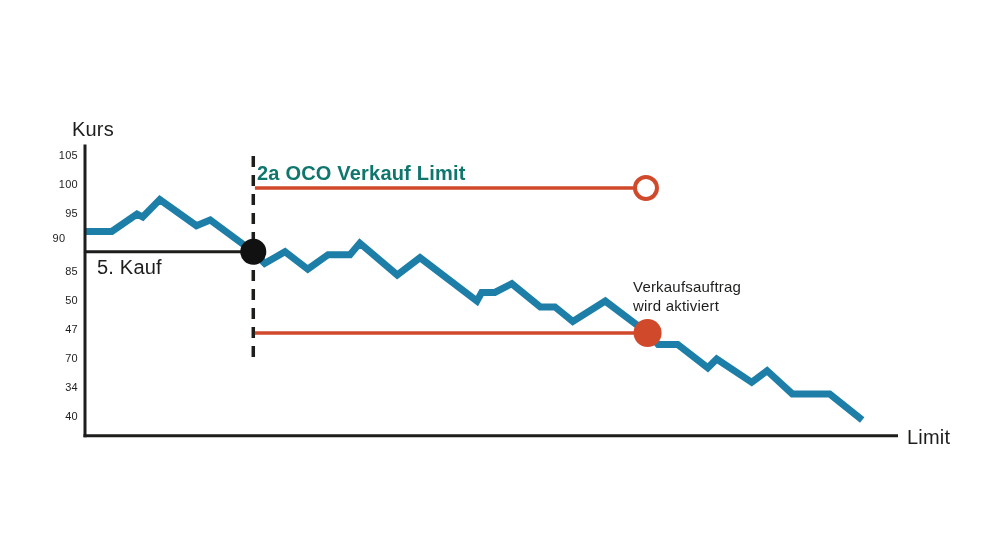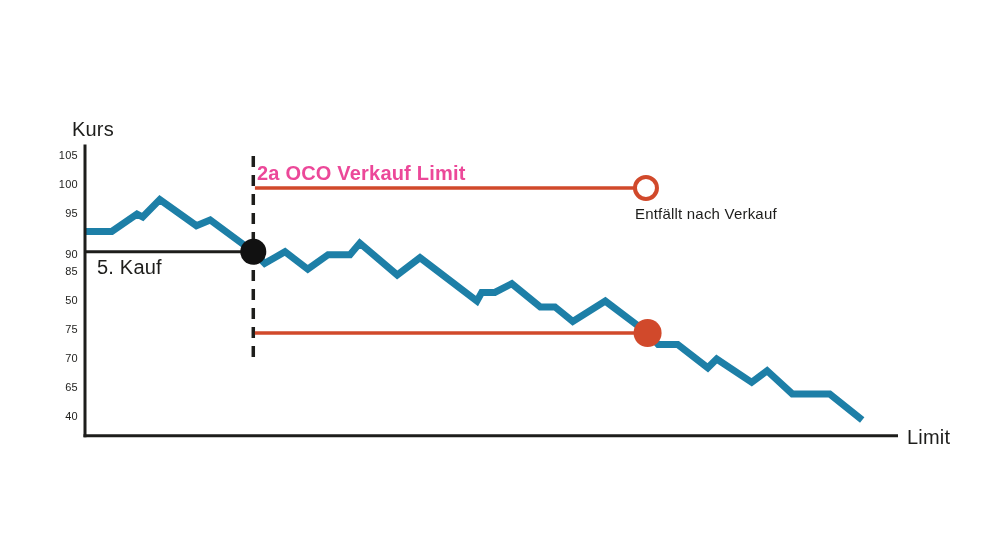--- a/index.html
+++ b/index.html
@@ -1,21 +1,21 @@
 <!DOCTYPE html>
 <html><head>
 <meta charset="utf-8">
 <style>
   * { margin: 0; padding: 0; box-sizing: border-box; }
   html, body { width: 984px; height: 560px; background: #ffffff; }
   body { font-family: "Liberation Sans", sans-serif; position: relative; overflow: hidden; }
   .stage { position: absolute; left: 0; top: 0; width: 984px; height: 560px; }
   .stage svg { position: absolute; left: 0; top: 0; }
   .lbl { position: absolute; color: #1d1d1b; font-size: 20px; white-space: nowrap; letter-spacing: 0.2px; }
-  .lbl.red { color: #ec4899; font-weight: bold; }
+  .lbl.red { color: #0f766e; font-weight: bold; }
   .ticks { position: absolute; left: 40px; top: 0; width: 38px; height: 560px; }
   .ytick { position: absolute; left: 0; width: 38px; text-align: right; font-size: 11px; color: #1d1d1b; letter-spacing: 0.3px; }
   .pre { white-space: pre-line; }
 </style>
 </head>
 <body>
 
 <div class="stage">
 
   <svg width="984" height="560" viewBox="0 0 984 560" role="img">
@@ -28,34 +28,35 @@
     <line stroke-width="3" x1="83.5" y1="435.66" x2="898.0000000000001" y2="435.66" stroke="#1D1D1B"></line>
     <circle r="13" cx="253.291" cy="251.8" fill="#111111"></circle>
     <circle r="14" cx="647.5960000000001" cy="333" fill="#D1492B"></circle>
     <circle r="11" stroke-width="4" cx="645.97" cy="188" fill="#ffffff" stroke="#D1492B"></circle>
   </svg>
 
   <div class="ticks">
       <div class="ytick" style="top: 149px;">105</div>
       <div class="ytick" style="top: 178px;">100</div>
       <div class="ytick" style="top: 207px; text-align: right;">95</div>
-      <div class="ytick" style="top: 248px;">90</div>
+      <div class="ytick" style="top: 232px; text-align: center;">90</div>
       <div class="ytick" style="top: 265px;">85</div>
       <div class="ytick" style="top: 294px;">50</div>
-      <div class="ytick" style="top: 323px;">75</div>
+      <div class="ytick" style="top: 323px;">47</div>
       <div class="ytick" style="top: 352px;">70</div>
-      <div class="ytick" style="top: 381px;">65</div>
+      <div class="ytick" style="top: 381px;">34</div>
       <div class="ytick" style="top: 410px;">40</div>
     </div>
 
   <div class="lbl" style="left:72px; top:118px">Kurs</div>
 
   <div class="lbl" style="left:907px; top:426px">Limit</div>
 
   <div class="lbl" style="left:97px; top:256px">5. Kauf</div>
 
   <div class="lbl red" style="left:257px; top:162px">2a OCO Verkauf Limit</div>
 
-  <div class="lbl" style="left:635px; top:205px; font-size:15px">Entfällt nach Verkauf</div>
 
 
+  <div class="lbl pre" style="left:633px; top:277px; font-size:15px; line-height:19px">Verkaufsauftrag
+wird aktiviert</div>
 
 </div>
 
 </body></html>

